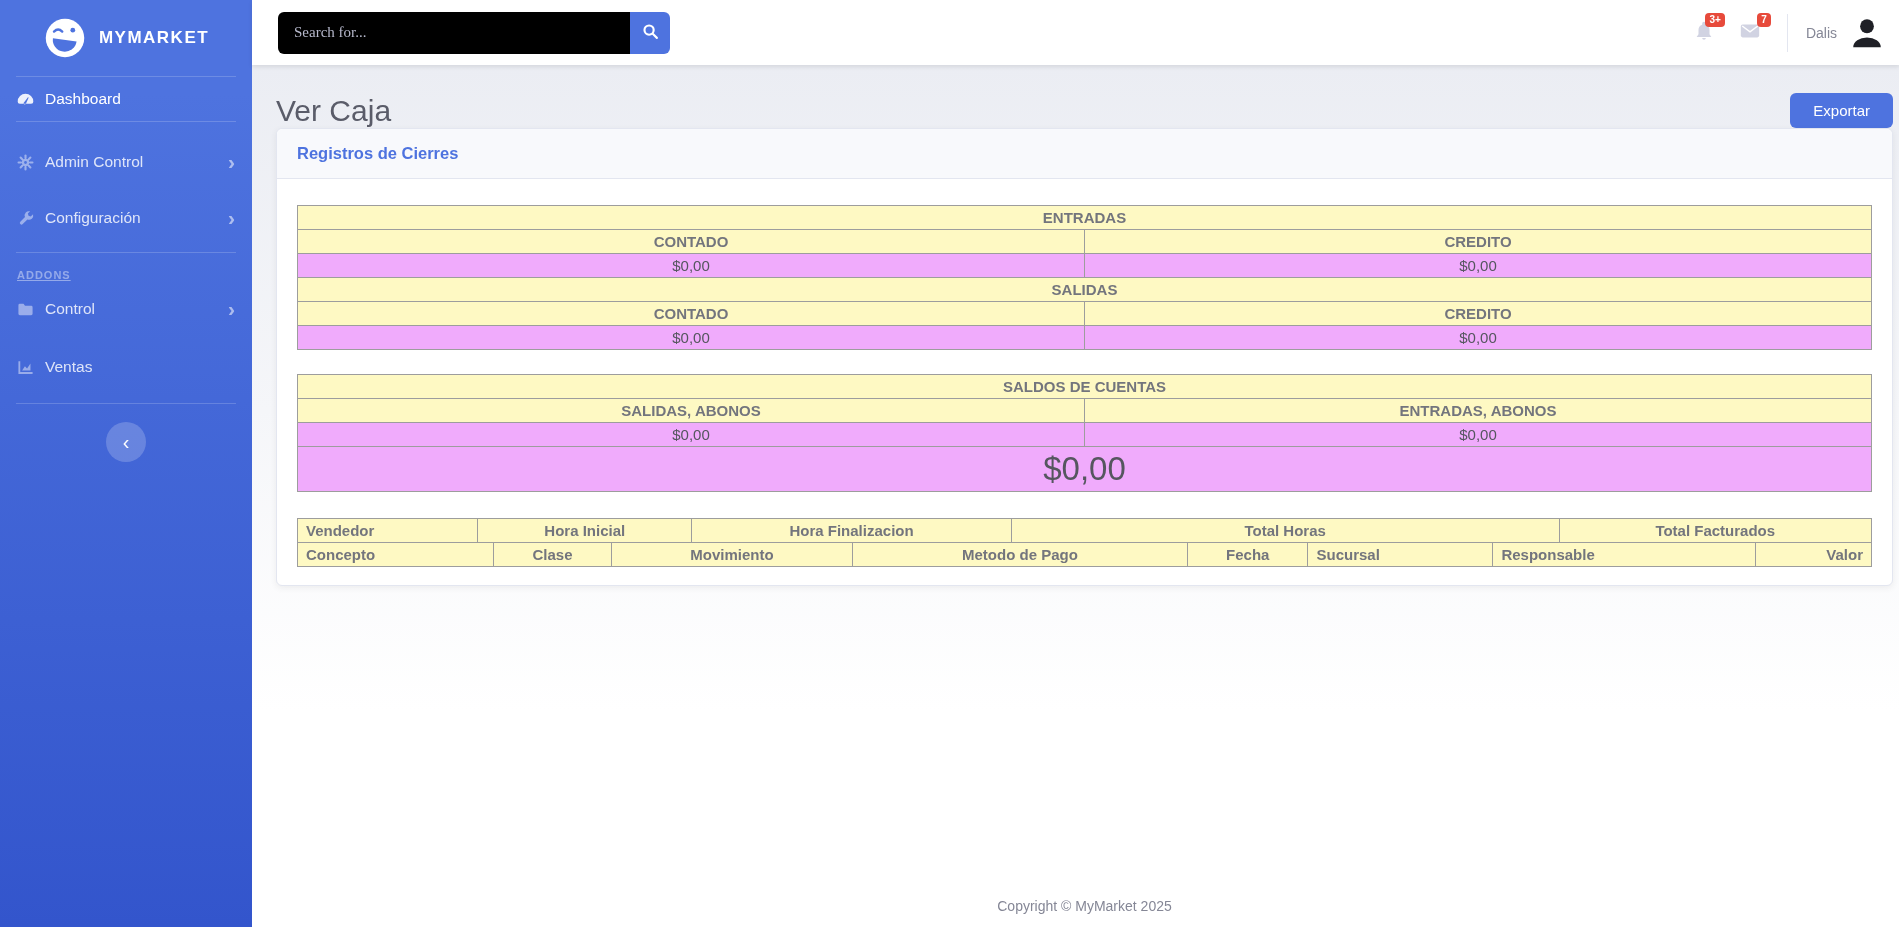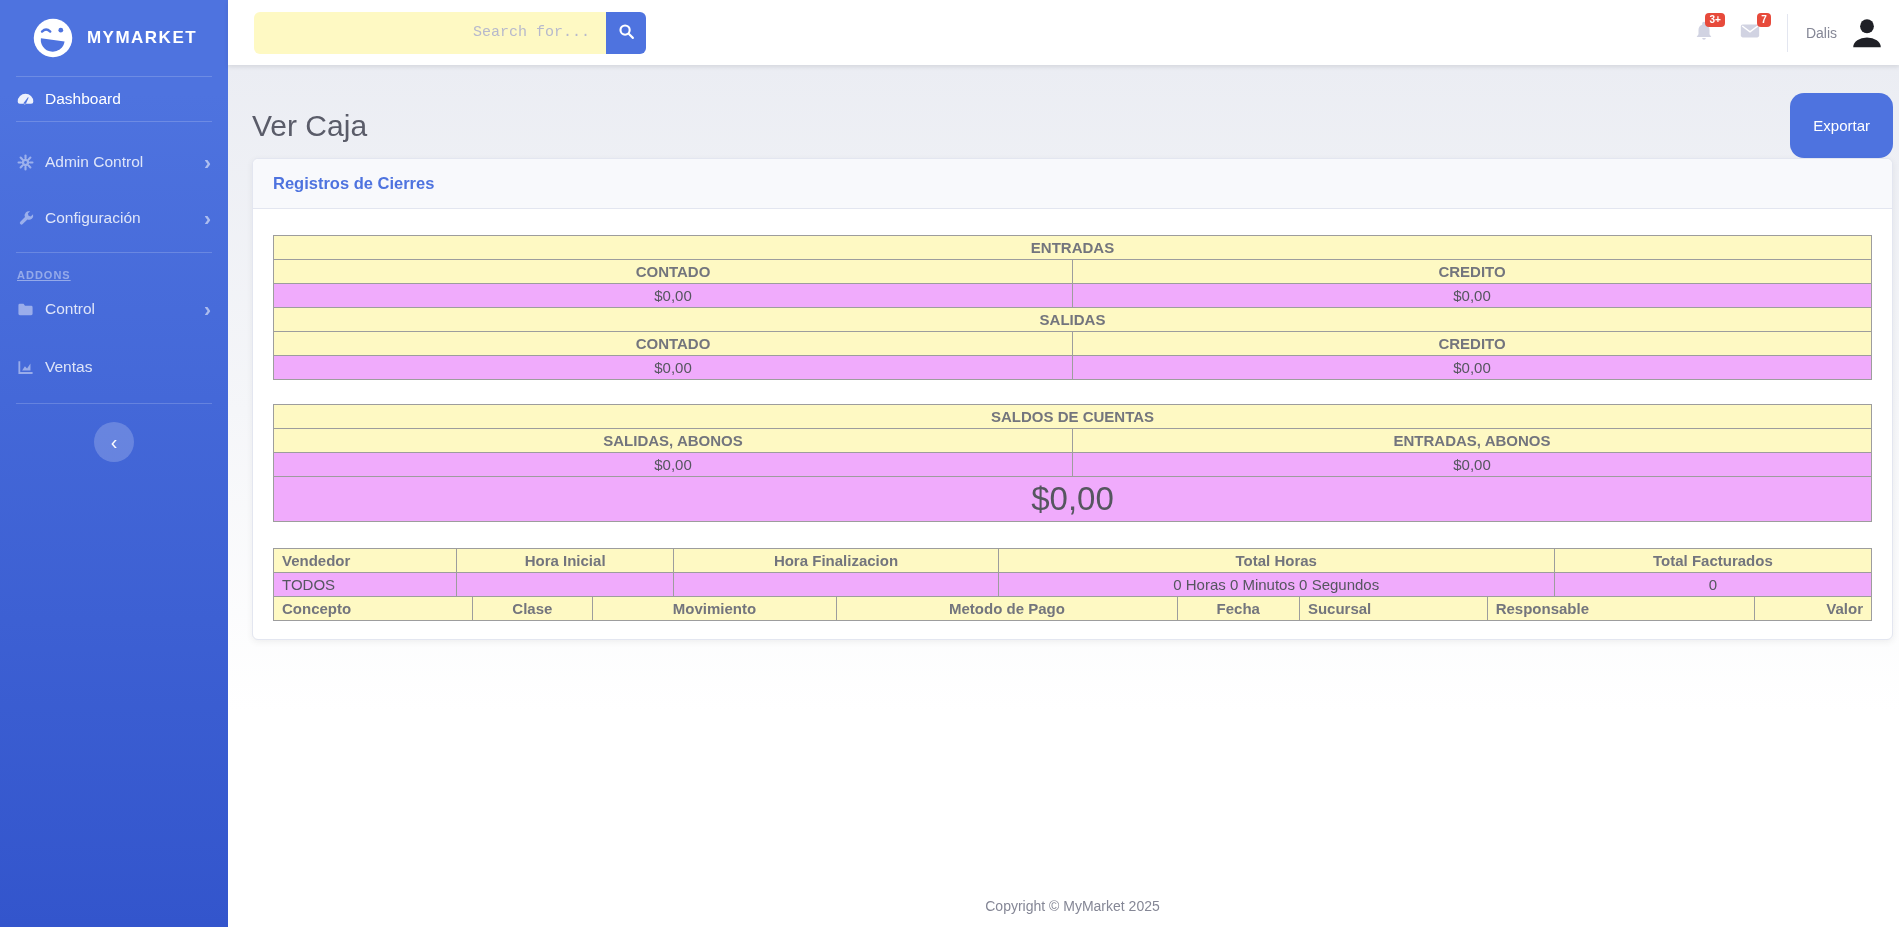--- a/index.html
+++ b/index.html
@@ -5,21 +5,21 @@
   * { box-sizing: border-box; margin: 0; padding: 0; }
   html,body { width:1899px; height:927px; overflow:hidden; }
   body {
     font-family: "Liberation Sans", sans-serif;
     display: flex;
     background: #fff;
     color: #5a5c69;
   }
   
   .sidebar {
-    width: 228px; flex-shrink: 0; height: 927px;
+    width: 252px; flex-shrink: 0; height: 927px;
     background: linear-gradient(180deg, #4e73df 10%, #3355cc 100%);
     color: #fff; display: flex; flex-direction: column;
   }
   .brand { height: 76px; display:flex; align-items:center; justify-content:center; gap:12px; cursor:pointer; }
   .logo-circle { width:44px; height:44px; }
   .brand-text { font-size:17px; font-weight:bold; letter-spacing:1.5px; color:#fff; }
   .sidebar-divider { border:none; border-top:1px solid rgba(255,255,255,.18); margin:0 16px; }
   .nav-item {
     display:flex; align-items:center; gap:11px;
     padding: 13px 17px; font-size: 15.5px;
@@ -43,23 +43,23 @@
   }
   
   .main { flex:1; display:flex; flex-direction:column; min-width:0; }
   .topbar {
     height:65px; background:#fff; flex-shrink:0;
     box-shadow: 0 2px 4px rgba(58,59,69,.12);
     display:flex; align-items:center; padding:0 14px 0 26px; position:relative; z-index:2;
   }
   .search-group { display:flex; width:392px; height:42px; }
   .search-input {
-    flex:1; border:none; outline:none; background:#fef9c3;
+    flex:1; border:none; outline:none; background:#000000;
     border-radius:6px 0 0 6px; padding:0 16px; font-size:15px;
-    font-family:Liberation Mono, monospace; color:#6e707e;text-align:right;
+    font-family:Liberation Serif, serif; color:#6e707e;
   }
   .search-input::placeholder { color:#b7b9cc; }
   .search-btn {
     width:40px; border:none; background:#4e73df; border-radius:0 6px 6px 0; cursor:pointer;
     display:flex; align-items:center; justify-content:center;
   }
   .topbar-right { margin-left:auto; display:flex; align-items:center; }
   .icon-wrap { position:relative; margin:0 12px; cursor:pointer; color:#d1d3e2; }
   .icon-wrap svg { width:22px; height:22px; }
   .badge {
@@ -73,22 +73,22 @@
   .avatar svg { width:100%; height:100%; }
   
   .content {
     flex:1; display:flex; flex-direction:column;
     background: linear-gradient(180deg,#ebedf3 0%,#f5f6f9 40%,#ffffff 75%);
     padding: 28px 6px 0 24px;
   }
   .heading-row { display:flex; align-items:center; justify-content:space-between; }
   .page-title { font-size:30px; font-weight:400; color:#5a5c69; }
   .export-btn {
-    background:#4e73df; color:#fff; border:none; border-radius:14px;
-    font-size:15px; padding:24px 23px; cursor:pointer;
+    background:#4e73df; color:#fff; border:none; border-radius:6px;
+    font-size:15px; padding:9px 23px; cursor:pointer;
     font-family:"Liberation Sans",sans-serif;
   }
   .card {
     background:#fff; border:1px solid #e3e6f0; border-radius:6px;
     box-shadow: 0 2px 6px rgba(58,59,69,.08);
   }
   .card-header {
     background:#f8f9fc; border-bottom:1px solid #e3e6f0;
     border-radius:6px 6px 0 0; padding:15px 20px;
     color:#4e73df; font-weight:bold; font-size:16.5px;
@@ -296,27 +296,20 @@
 
         <table class="grid stack-top">
           <tbody>
               <tr>
             <th class="al" style="width:11.45%">Vendedor</th>
             <th style="width:13.6%">Hora Inicial</th>
             <th style="width:20.3%">Hora Finalizacion</th>
             <th style="width:34.8%">Total Horas</th>
             <th style="width:19.85%">Total Facturados</th>
           </tr>
-          <tr>
-            <td class="al">TODOS</td>
-            <td></td>
-            <td></td>
-            <td>0 Horas 0 Minutos 0 Segundos</td>
-            <td>0</td>
-          </tr>
         </tbody>
           </table>
         <table class="grid stack-bottom">
           <tbody>
               <tr>
             <th class="al" style="width:12.45%">Concepto</th>
             <th style="width:7.5%">Clase</th>
             <th style="width:15.3%">Movimiento</th>
             <th style="width:21.3%">Metodo de Pago</th>
             <th style="width:7.65%">Fecha</th>

